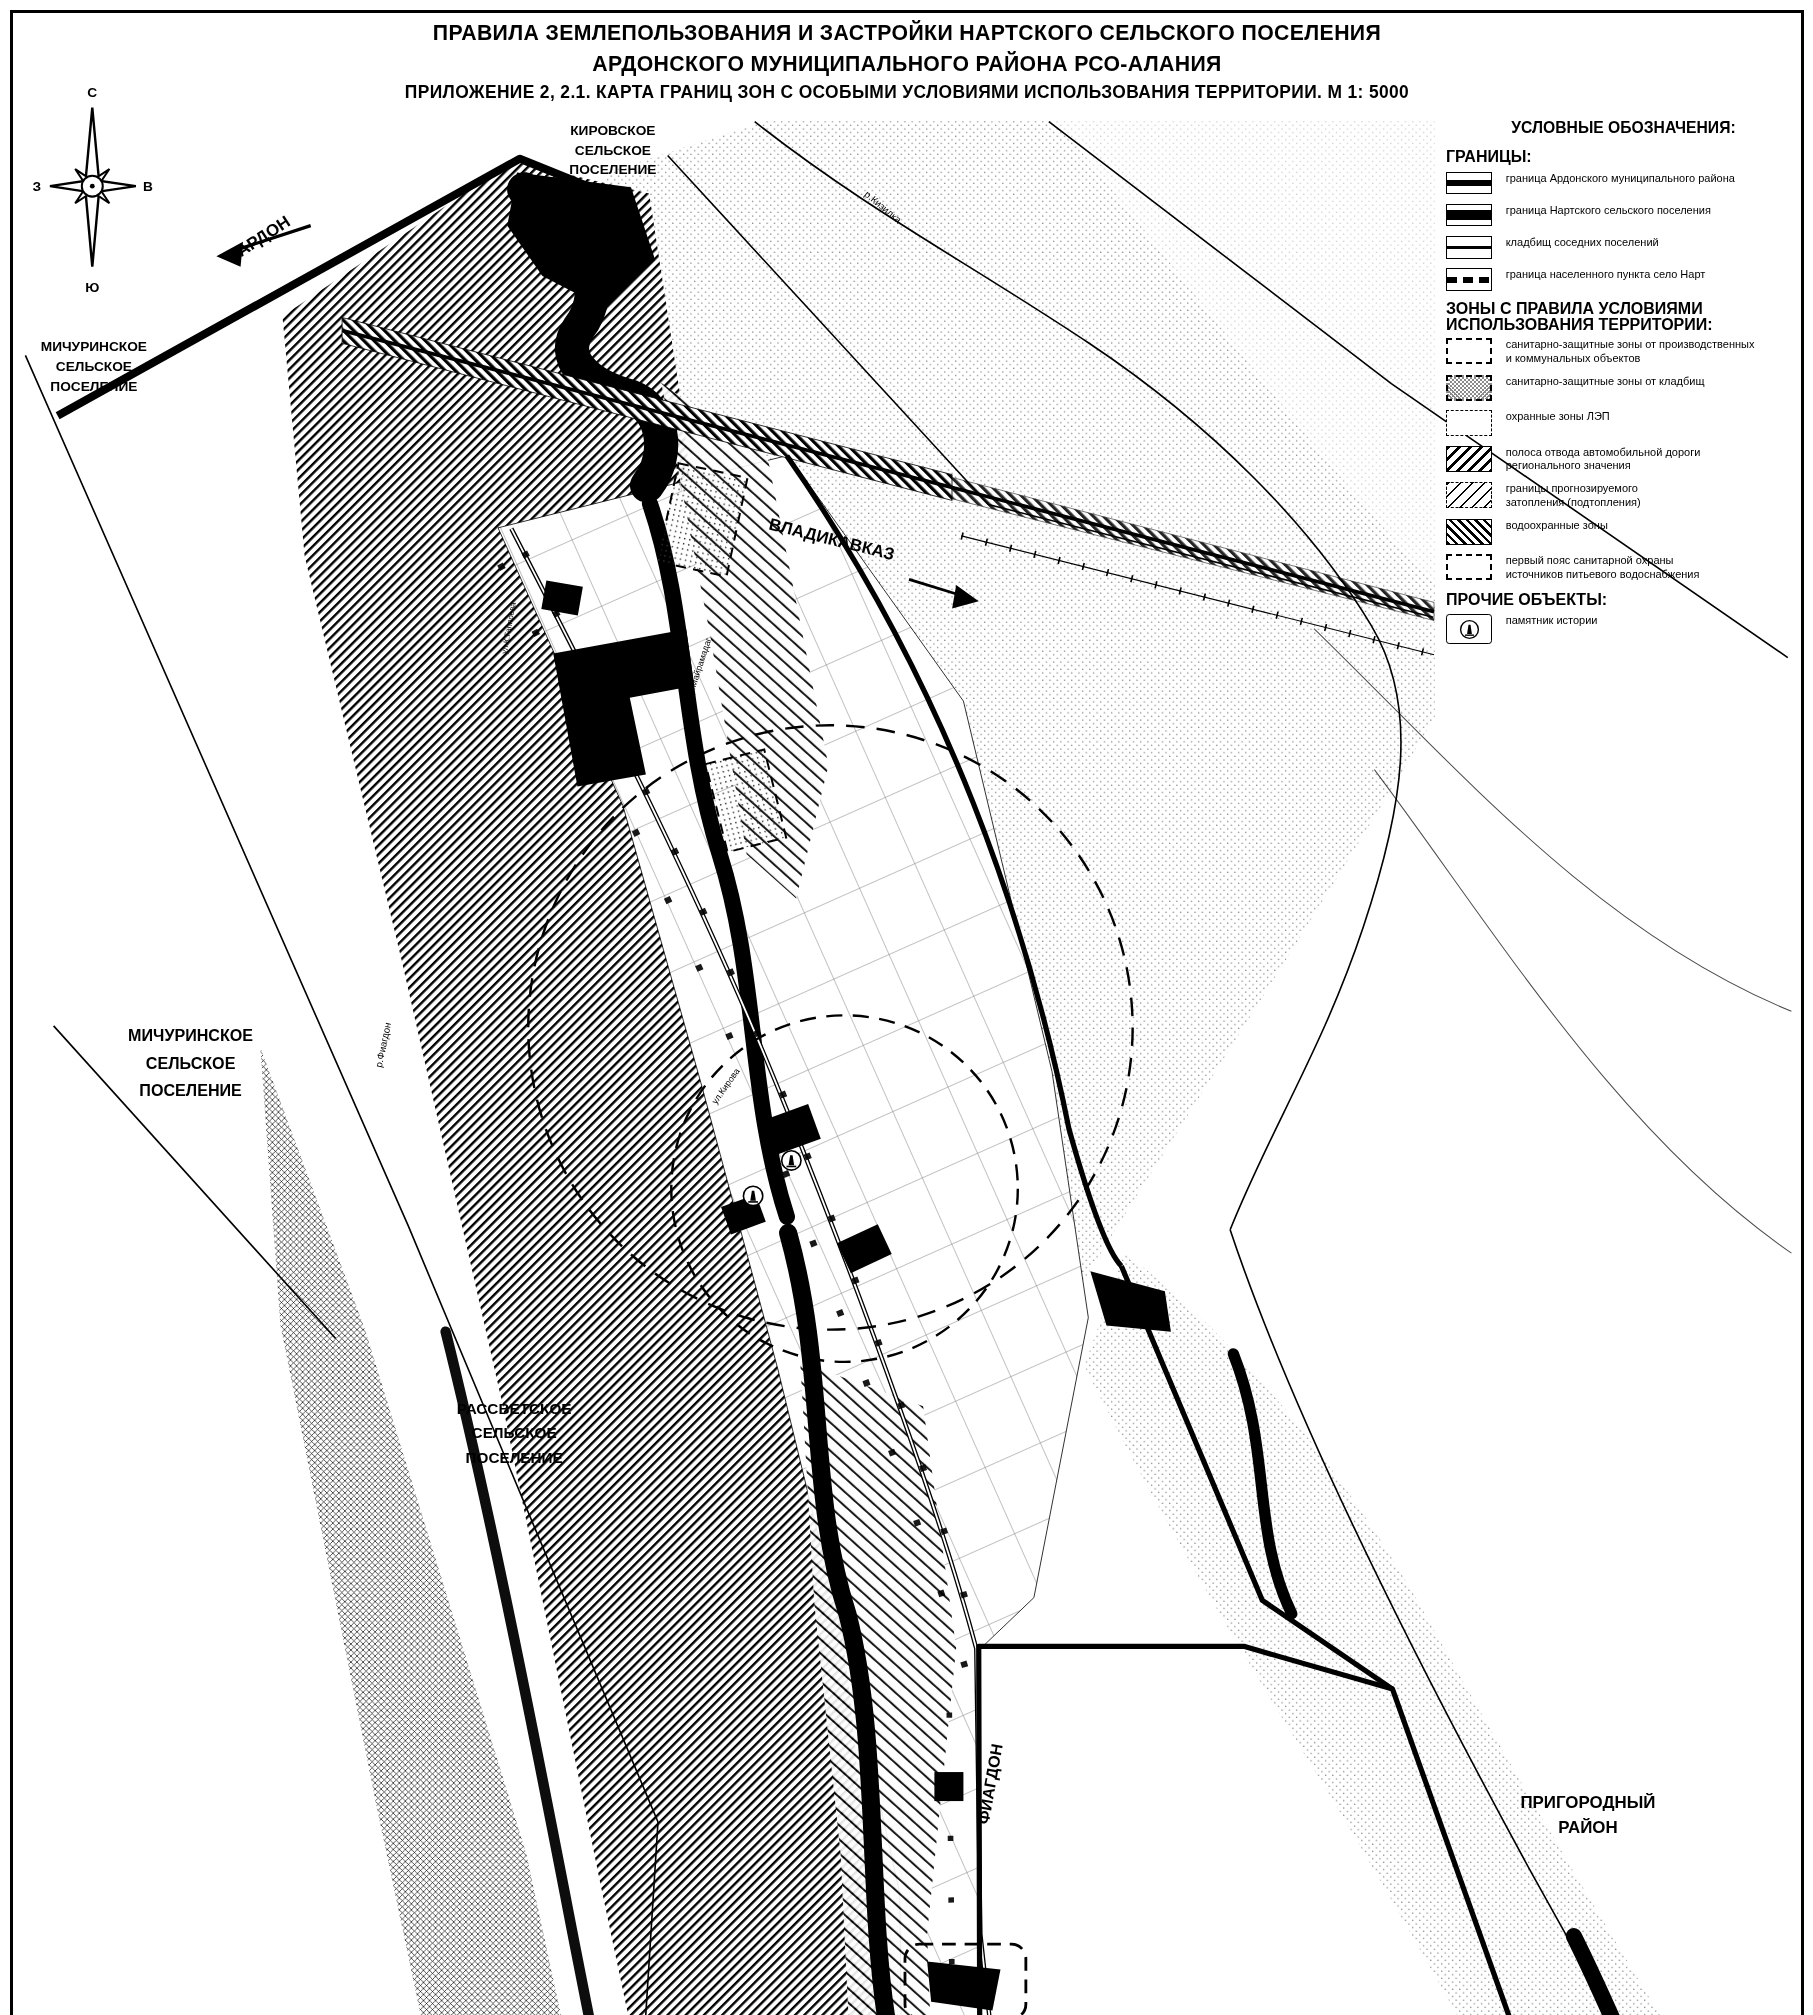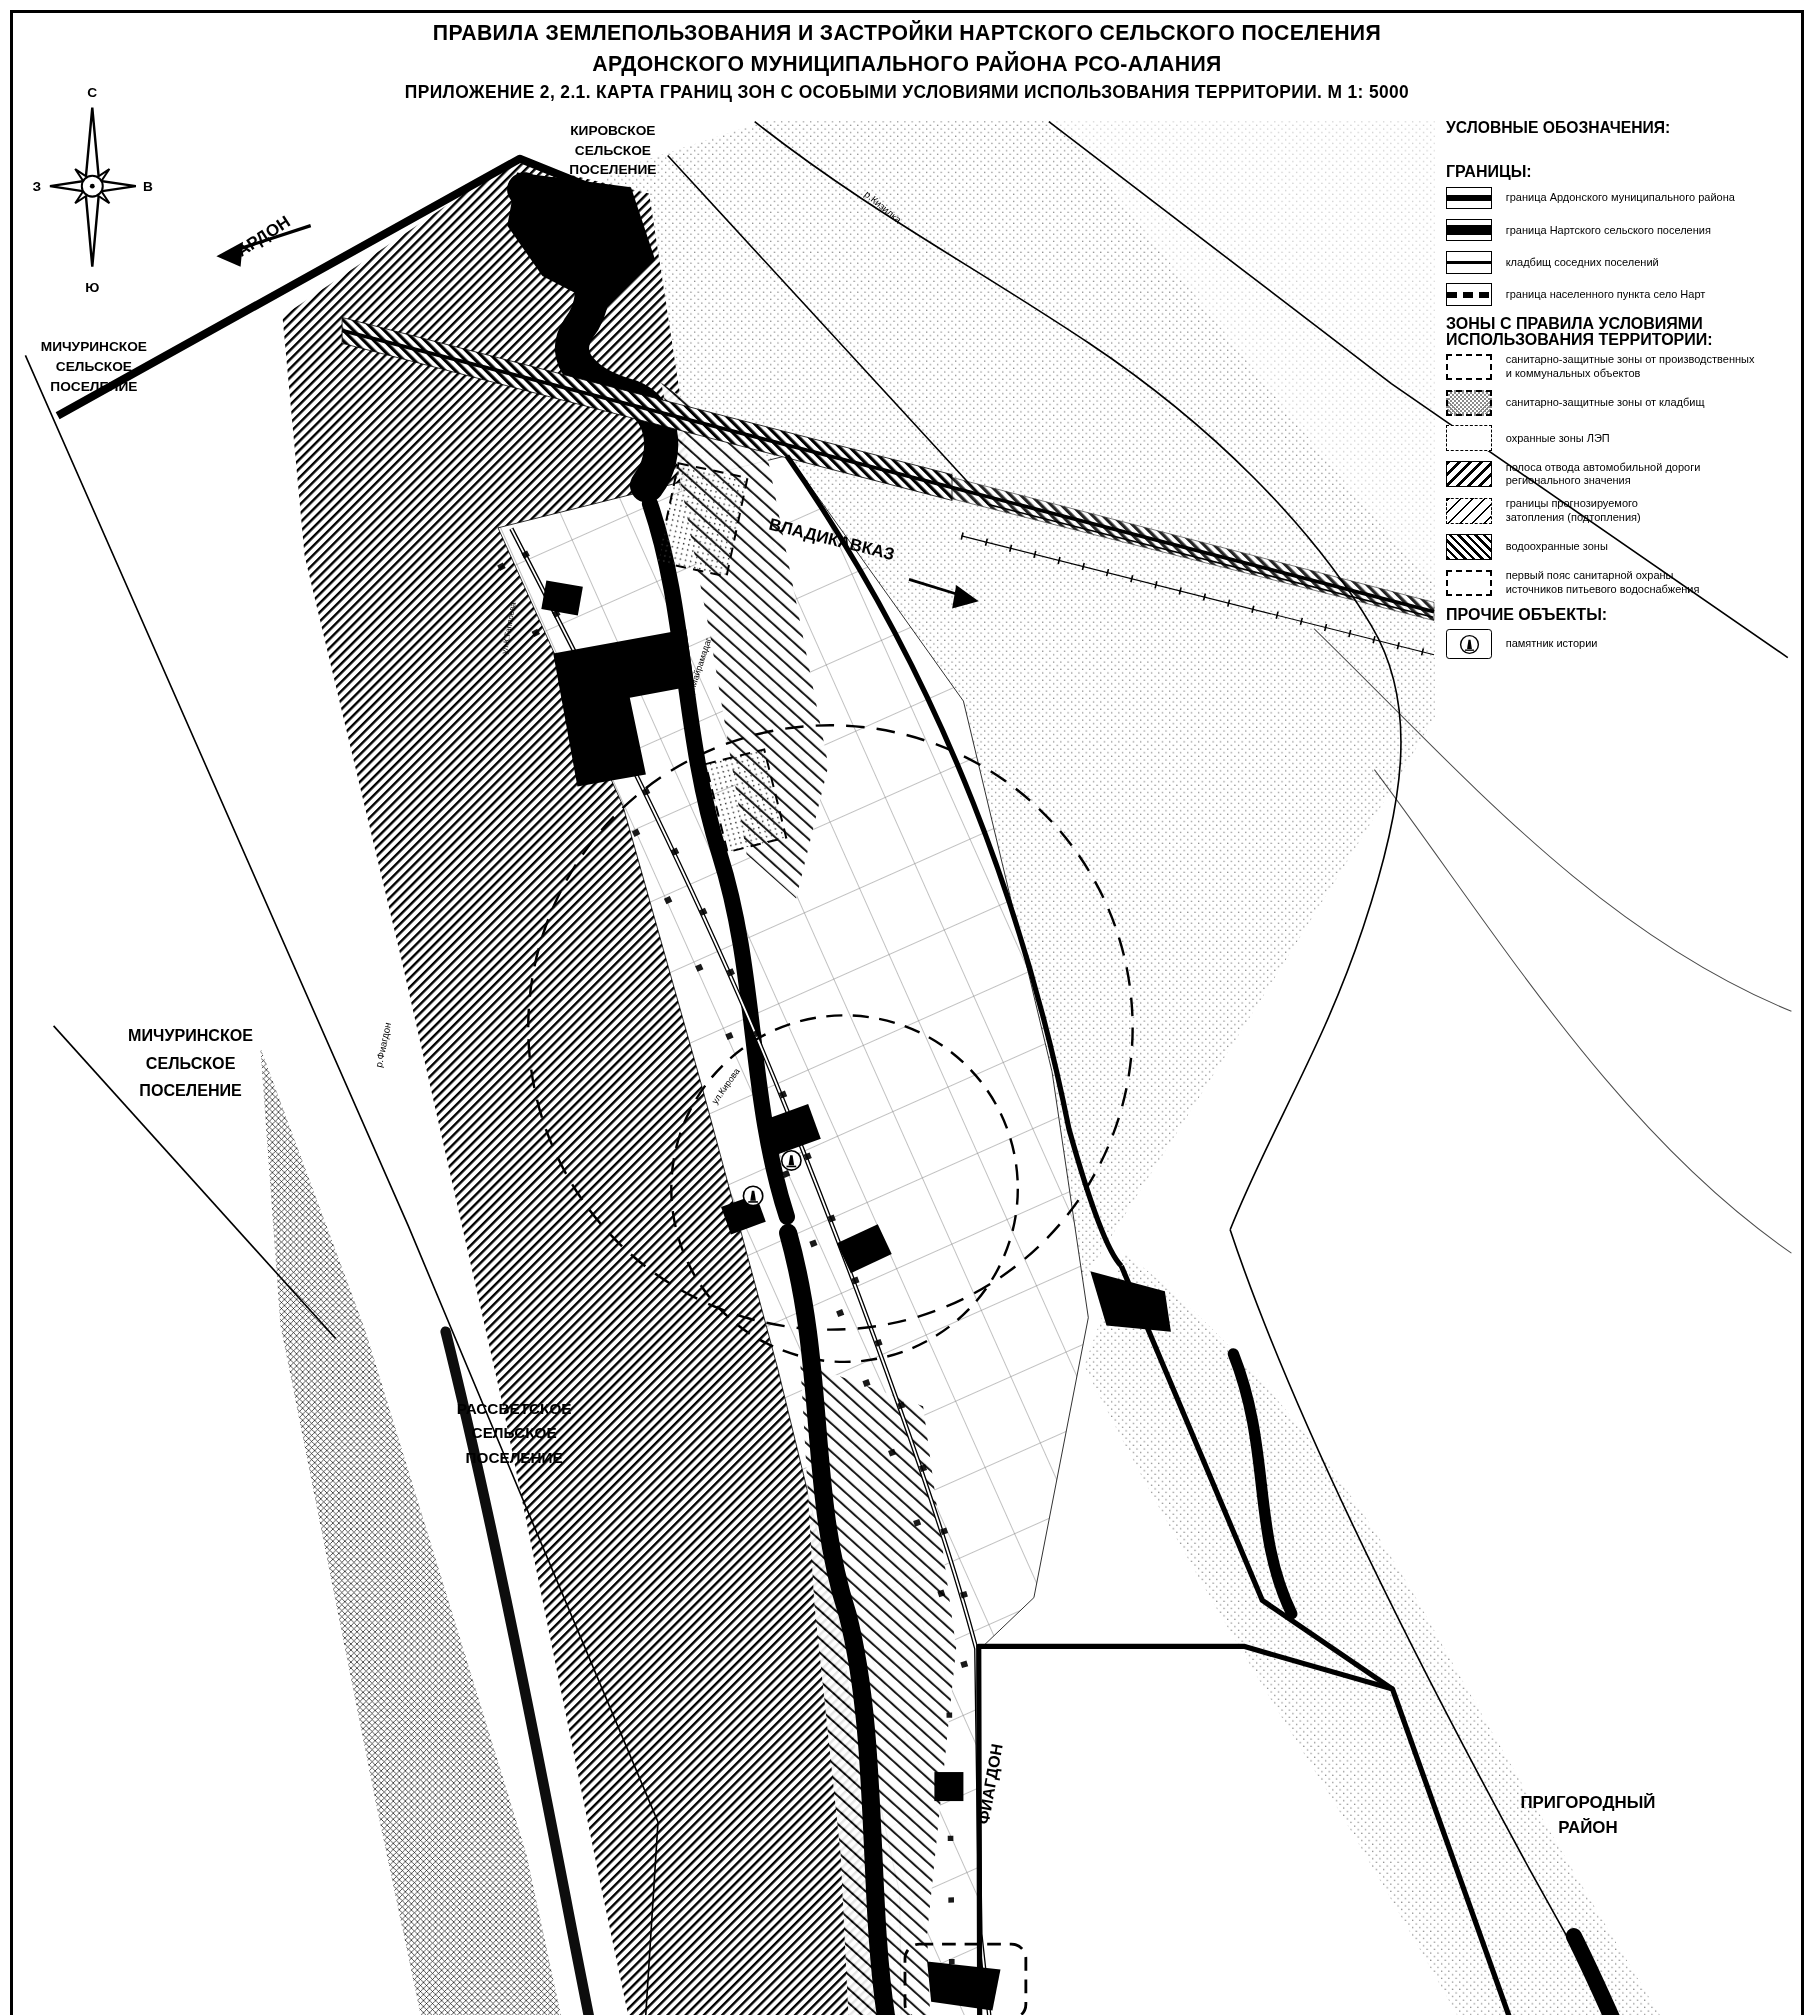--- a/index.html
+++ b/index.html
@@ -11,24 +11,24 @@
   .frame { position:absolute; inset:9.7px; border:3.6px solid #000; pointer-events:none; }
   .map-svg { position:absolute; left:0; top:0; width:1814px; height:2480px; }
 
   
   .titles { position:absolute; left:0; top:17px; width:100%; text-align:center; transform:scaleX(.94); }
   .t1, .t2 { font-size:22.6px; font-weight:bold; letter-spacing:0.4px; line-height:31px; }
   .t3 { font-size:18.5px; font-weight:bold; letter-spacing:0.4px; line-height:26.6px; }
 
   
   .legend { position:absolute; left:1446px; top:119px; width:355px; background:transparent; }
-  .lg-title { font-size:15.7px; font-weight:bold; margin-bottom:26px; }
+  .lg-title { font-size:15.7px; font-weight:bold; margin-bottom:11px;text-align:center; }
   .lg-head  { font-size:16px; font-weight:bold; margin:7.3px 0 5.6px 0; }
   .lg-head.two { line-height:16px; }
-  .lg-item { display:flex; align-items:center; margin-bottom:9.7px; }
+  .lg-item { display:flex; margin-bottom:9.7px; }
   .lg-item .lbl { margin-left:13.7px; font-size:11px; line-height:13.3px; }
   .sw  { flex:0 0 46px; width:46px; height:22.6px; border:1.2px solid #000; background:#fff;
          display:flex; align-items:center; }
   .sw .bar { width:100%; }
   .bar-district { height:5.6px; background:#000; }
   .bar-settlement { height:10.5px; background:#000; }
   .bar-neighbors { height:2.8px; background:#000; }
   .bar-village { height:5.6px; background:repeating-linear-gradient(90deg,#000 0 10.5px,#fff 10.5px 16px); }
   .szw { flex:0 0 46px; width:46px; height:26px; background:#fff; }
   .z-sanprod { border:2px dashed #000; }

